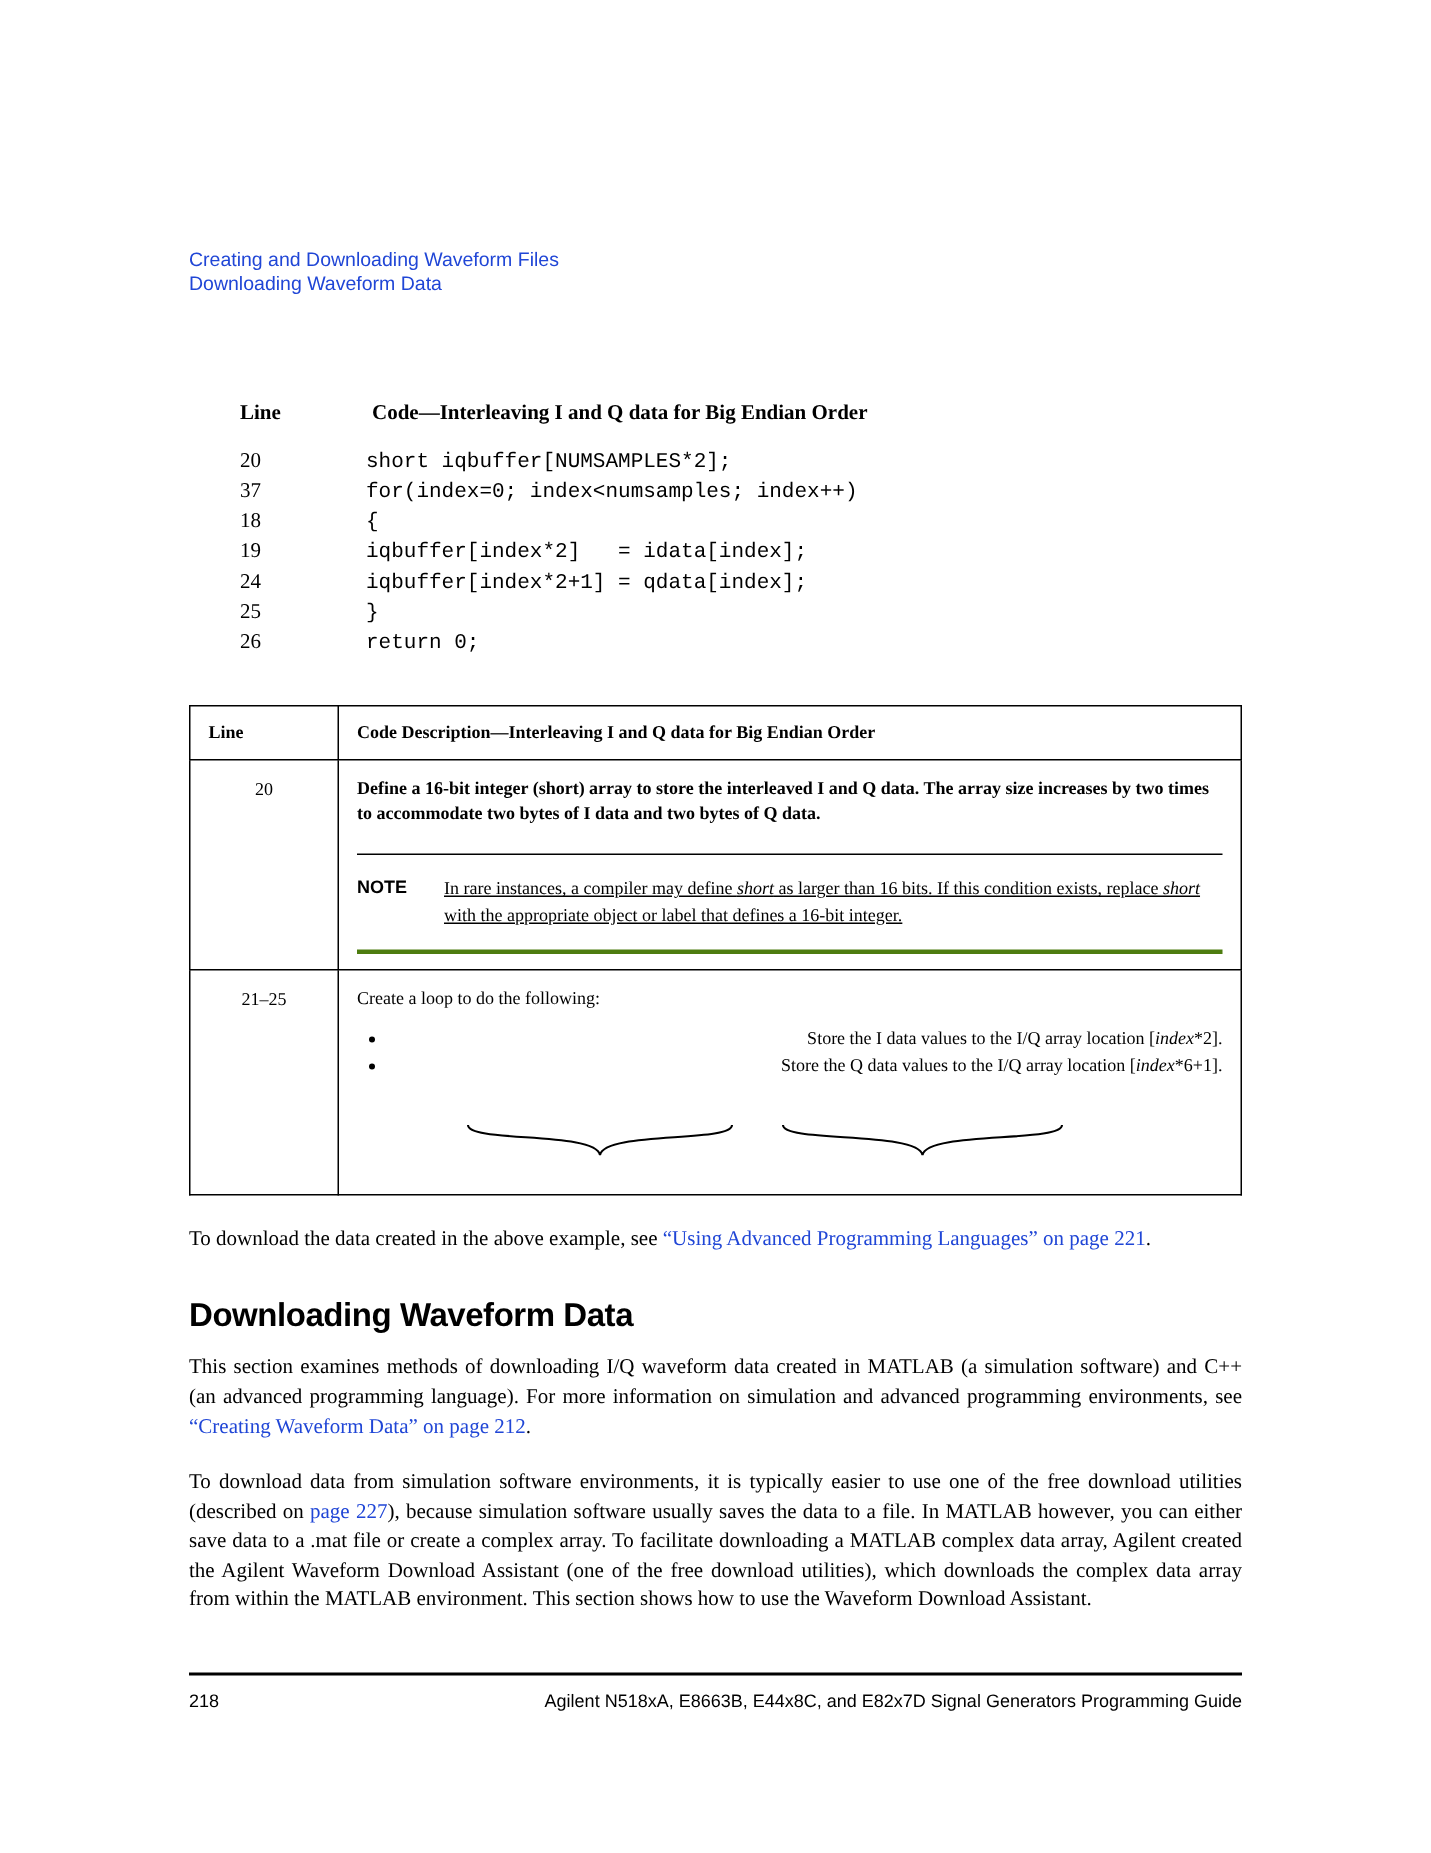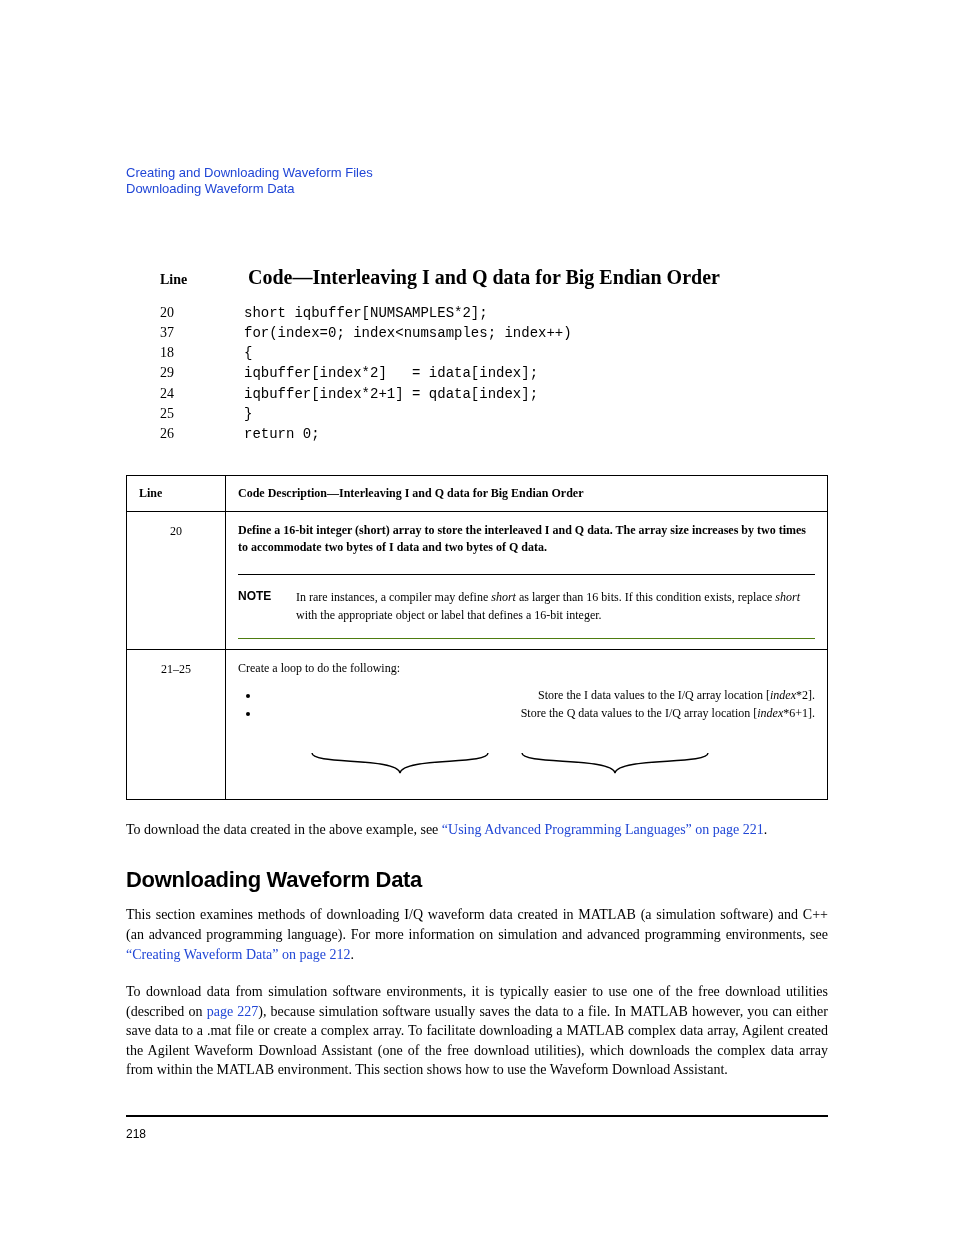--- a/index.html
+++ b/index.html
@@ -30,21 +30,21 @@
     margin-bottom: 14px;
   }
   .code-header-row .lh {
     display: inline-block;
     width: 84px;
     font-weight: 700;
     font-size: 14px;
   }
   .code-header-row .rh {
     font-weight: 700;
-    font-size: 20px;
+    font-size: 14px;
     text-align: right;
   }
   .code-block {
     margin-left: 34px;
     margin-bottom: 30px;
   }
   .code-row {
     line-height: 1.45;
     font-size: 14px;
   }
@@ -74,35 +74,36 @@
     font-size: 12px;
   }
   table.desc th.col-line { width: 74px; }
   table.desc td.row-label {
     text-align: center;
     vertical-align: top;
     padding-top: 12px;
   }
   .note-frame {
     border-top: 1px solid #000;
-    border-bottom: 1px solid #4d7c0f;
+    border-bottom: 3px solid #4d7c0f;
     margin-top: 18px;
     padding: 14px 0 14px 0;
     display: flex;
   }
   .note-label {
     font-family: Arial, Helvetica, sans-serif;
     font-weight: 700;
     font-size: 12px;
     width: 58px;
     flex: 0 0 58px;
   }
   .note-text {
     font-size: 12px;
     line-height: 1.45;
+    text-decoration: underline;
   }
   .note-text em, .desc em, .para em { font-style: italic; }
   ul.bullets {
     margin: 8px 0 0 0;
     padding-left: 22px;
     text-align: right;
   }
   ul.bullets li {
     font-size: 12px;
     line-height: 1.55;
@@ -132,22 +133,21 @@
     bottom: 118px;
     border-top: 2px solid #000;
   }
   .footer {
     position: absolute;
     left: 126px; right: 126px;
     bottom: 94px;
     font-family: Arial, Helvetica, sans-serif;
     font-size: 12px;
     display: flex;
-    justify-content: center;
-    flex-direction: column;
+    justify-content: space-between;
   }
 </style>
 </head>
 <body>
 
 <div class="page">
 
   <div class="running-head">
     <div>Creating and Downloading Waveform Files</div>
     <div>Downloading Waveform Data</div>
@@ -155,21 +155,21 @@
 
   <div class="code-header-row">
     <span class="lh">Line</span>
     <span class="rh">Code—Interleaving I and Q data for Big Endian Order</span>
   </div>
 
   <div class="code-block">
     <div class="code-row"><span class="ln">20</span><span class="code">short iqbuffer[NUMSAMPLES*2];</span></div>
     <div class="code-row"><span class="ln">37</span><span class="code">for(index=0; index&lt;numsamples; index++)</span></div>
     <div class="code-row"><span class="ln">18</span><span class="code">{</span></div>
-    <div class="code-row"><span class="ln">29</span><span class="code">iqbuffer[index*2]   = idata[index];</span></div>
+    <div class="code-row"><span class="ln">19</span><span class="code">iqbuffer[index*2]   = idata[index];</span></div>
     <div class="code-row"><span class="ln">24</span><span class="code">iqbuffer[index*2+1] = qdata[index];</span></div>
     <div class="code-row"><span class="ln">25</span><span class="code">}</span></div>
     <div class="code-row"><span class="ln">26</span><span class="code">return 0;</span></div>
   </div>
 
   <table class="desc">
     <thead>
       <tr>
         <th class="col-line">Line</th>
         <th>Code Description—Interleaving I and Q data for Big Endian Order</th>
@@ -217,15 +217,16 @@
     <span>This section examines methods of downloading I/Q waveform data created in MATLAB (a simulation software) and C++ (an advanced programming language). For more information on simulation and advanced programming environments, see </span><a class="link">“Creating Waveform Data” on page 212</a><span>.</span>
   </p>
 
   <p class="para">
     <span>To download data from simulation software environments, it is typically easier to use one of the free download utilities (described on </span><a class="link">page 227</a><span>), because simulation software usually saves the data to a file. In MATLAB however, you can either save data to a .mat file or create a complex array. To facilitate downloading a MATLAB complex data array, Agilent created the Agilent Waveform Download Assistant (one of the free download utilities), which downloads the complex data array from within the MATLAB environment. This section shows how to use the Waveform Download Assistant.</span>
   </p>
 
   <div class="footer-rule"></div>
   <div class="footer">
     <span>218</span>
+    <span>Agilent N518xA, E8663B, E44x8C, and E82x7D Signal Generators Programming Guide</span>
   </div>
 
 </div>
 
 </body></html>

